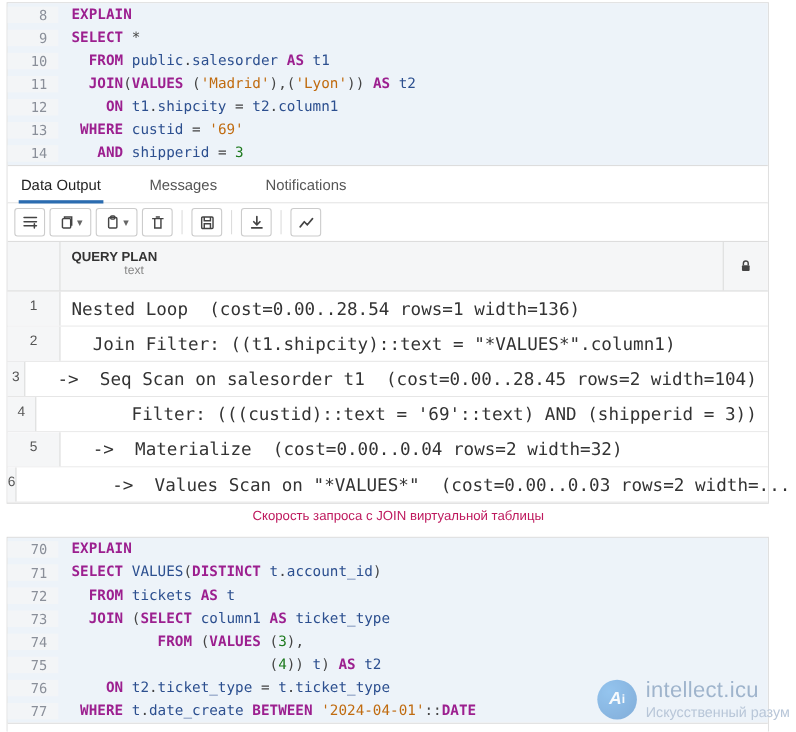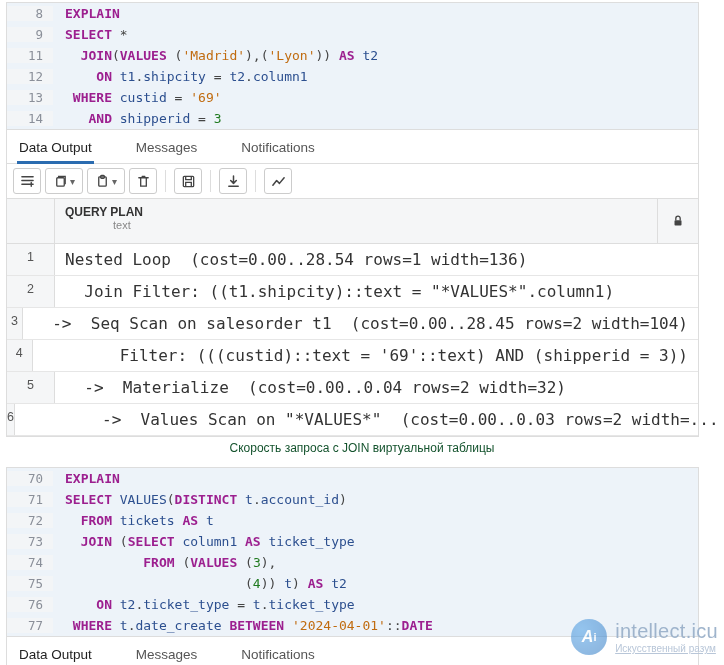--- a/index.html
+++ b/index.html
@@ -65,49 +65,53 @@
     flex:1; padding:6px 10px; font-size:12px; color:#333;
     border-right:1px solid #ddd; position:relative; height:44px;
   }
   .col-head .title { font-weight:600; }
   .col-head .sub { color:#888; font-size:11px;padding-left:48px; }
   .lock-cell { width:40px; text-align:center; display:flex; align-items:center; justify-content:center; }
   .grid-row { display:flex; border-bottom:1px solid #e6e6e6; font-family: -apple-system, Arial, sans-serif; font-size:12.5px; color:#333; background:#fff; }
   .rownum { width:48px; text-align:center; padding:6px 0; color:#555; border-right:1px solid #ddd; background:#f5f6f7; }
   .cell { flex:1; padding:6px 10px; white-space:pre; font-family: Menlo, Consolas, monospace; font-size:16px; }
   
-  .caption { text-align:center; color:#14532d; font-size:12px; margin:4px 0 12px 0; }
+  .caption { text-align:center; color:#be185d; font-size:12px; margin:4px 0 12px 0; }
   
   .watermark {
     position:absolute; right:6px; bottom:10px;
     display:flex; align-items:center; gap:8px;
     color:#b8c6d8; font-size:12px;
   }
   .wm-logo {
     width:36px; height:36px; border-radius:50%;
     background: radial-gradient(circle at 30% 30%, #5aa6e8, #3b7fc4);
     display:flex; align-items:center; justify-content:center;
     color:#fff; font-weight:bold; font-size:16px; font-style:italic;
     opacity:.6;
   }
   .wm-text .t1 { font-size:20px; color:#9fb4cc; letter-spacing:.3px; }
-  .wm-text .t2 { font-size:10px; color:#b8c6d8;text-decoration:underline; }
+  .wm-text .t2 { font-size:13px; color:#b8c6d8; }
 </style>
 </head>
 <body>
 
 <div class="panel">
   <div class="editor" id="editor1">
       <div class="editor-line">
         <div class="gutter">8</div>
         <div class="code"><span class="kw">EXPLAIN</span></div>
       </div>
       <div class="editor-line">
         <div class="gutter">9</div>
         <div class="code"><span class="kw">SELECT</span> <span class="op">*</span></div>
+      </div>
+      <div class="editor-line">
+        <div class="gutter">10</div>
+        <div class="code">  <span class="kw">FROM</span> <span class="ident">public</span><span class="op">.</span><span class="ident">salesorder</span> <span class="kw">AS</span> <span class="ident">t1</span></div>
       </div>
       <div class="editor-line">
         <div class="gutter">11</div>
         <div class="code">  <span class="kw">JOIN</span><span class="op">(</span><span class="kw">VALUES</span> <span class="op">(</span><span class="str">'Madrid'</span><span class="op">),(</span><span class="str">'Lyon'</span><span class="op">))</span> <span class="kw">AS</span> <span class="ident">t2</span></div>
       </div>
       <div class="editor-line">
         <div class="gutter">12</div>
         <div class="code">    <span class="kw">ON</span> <span class="ident">t1</span><span class="op">.</span><span class="ident">shipcity</span> <span class="op">=</span> <span class="ident">t2</span><span class="op">.</span><span class="ident">column1</span></div>
       </div>
       <div class="editor-line">

